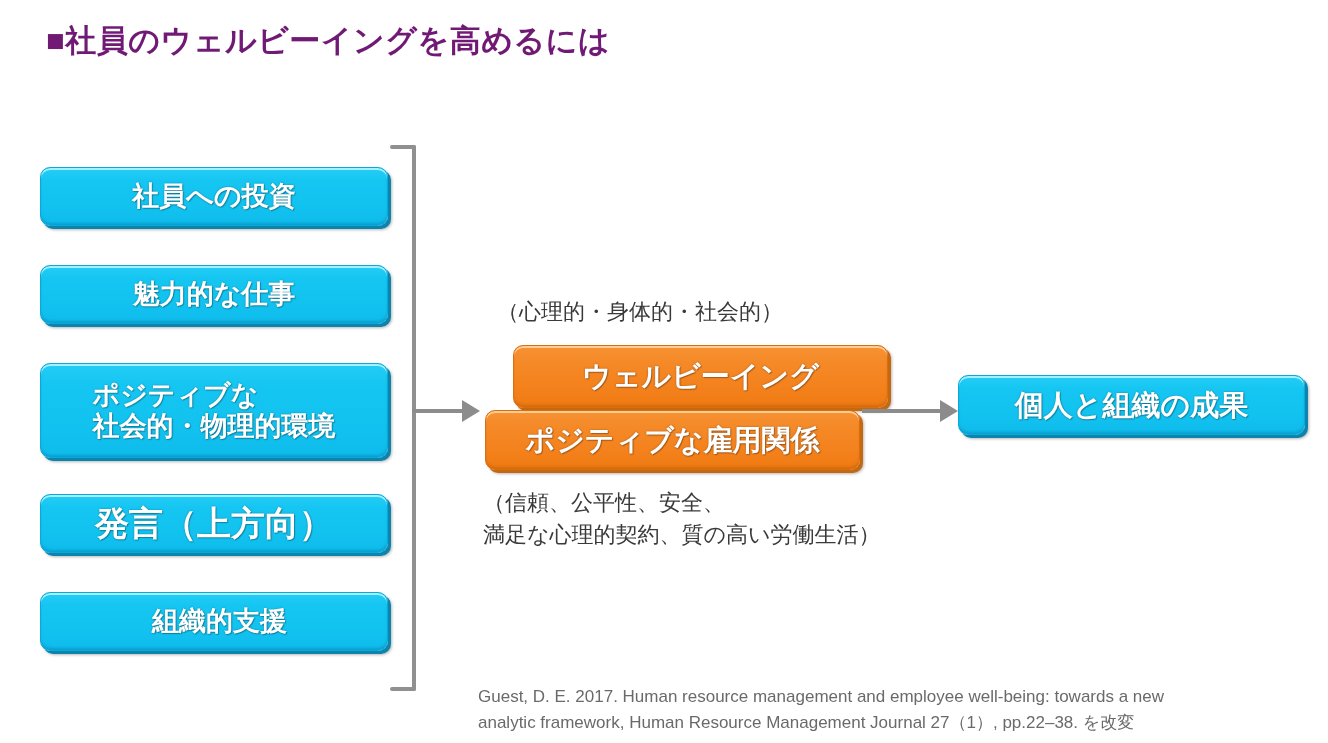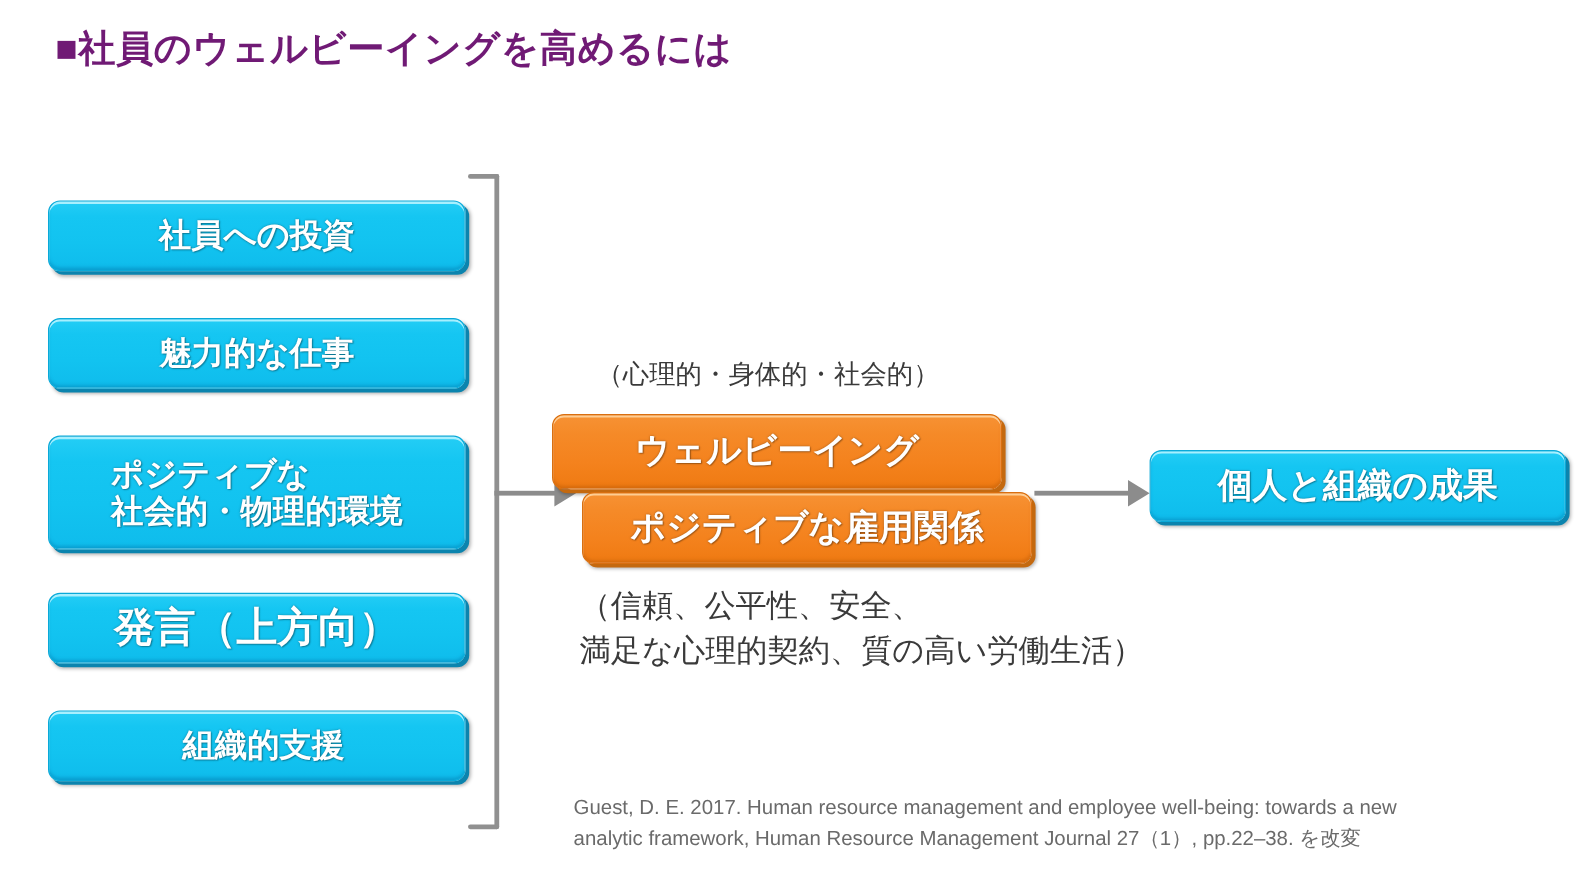--- a/index.html
+++ b/index.html
@@ -65,21 +65,21 @@
   }
 
   
   #box-investment { left: 40px;  top: 167px; width: 348px; height: 59px; font-size: 27px; }
   #box-attractive { left: 40px;  top: 265px; width: 348px; height: 59px; font-size: 27px; }
   #box-environment{ left: 40px;  top: 363px; width: 348px; height: 95px; font-size: 27px; }
   #box-voice      { left: 40px;  top: 494px; width: 348px; height: 59px; font-size: 34px; }
   #box-support    { left: 40px;  top: 592px; width: 348px; height: 59px; font-size: 27px; padding-left: 11px; }
 
   
-  #box-wellbeing  { left: 460px; top: 345px; width: 375px; height: 63px; font-size: 29px; }
+  #box-wellbeing  { left: 513px; top: 345px; width: 375px; height: 63px; font-size: 29px; }
   #box-employment { left: 485px; top: 410px; width: 375px; height: 60px; font-size: 29px; }
 
   
   #box-outcomes   { left: 958px; top: 375px; width: 347px; height: 60px; font-size: 29px; }
 
   
   #group-bracket {
     position: absolute;
     left: 388px;
     top: 145px;
@@ -142,29 +142,29 @@
     white-space: pre-line;
   }
   #caption-top {
     left: 497px;
     top: 297px;
     font-size: 22px;
   }
   #caption-bottom {
     left: 483px;
     top: 487px;
-    font-size: 26px;
+    font-size: 22px;
     line-height: 1.45;
   }
 
   
   #citation {
     position: absolute;
     left: 478px;
-    top: 660px;
+    top: 684px;
     width: 836px;
     font-family: "Liberation Sans", "DejaVu Sans", sans-serif;
     font-size: 17px;
     line-height: 1.5;
     color: #6a6a6a;
     white-space: pre-line;
   }
 </style>
 </head>
 <body>

